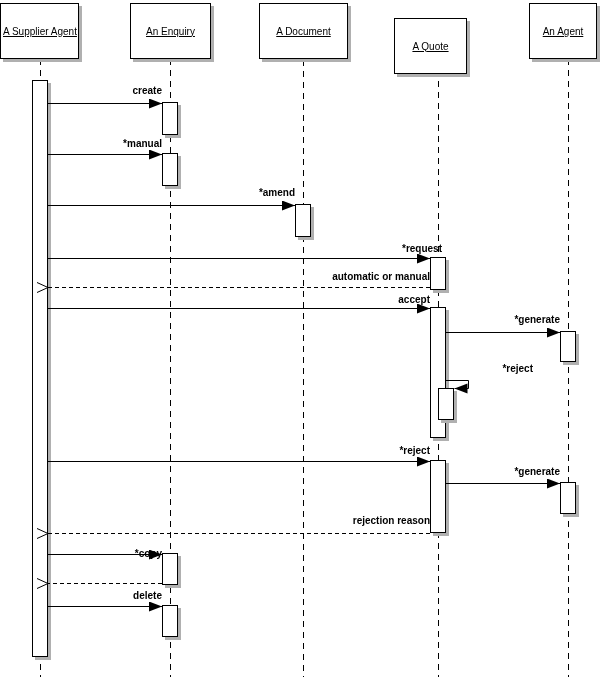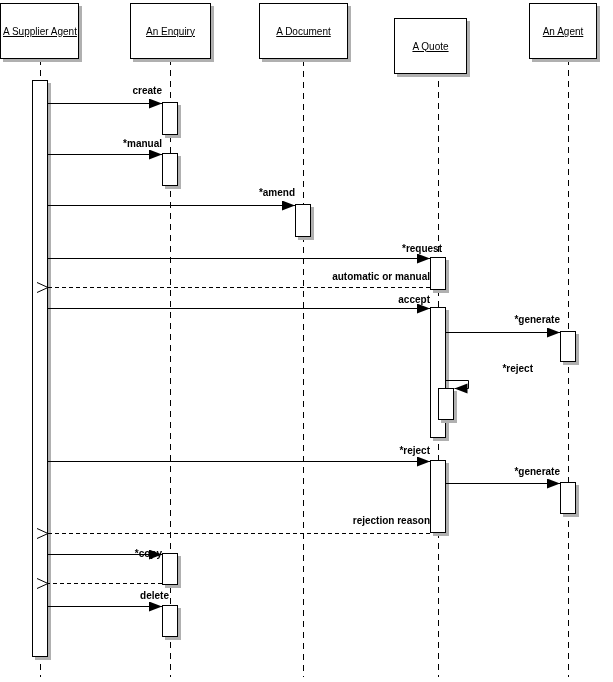--- a/index.html
+++ b/index.html
@@ -106,15 +106,15 @@
   <div class="msg-label" style="left:48px;width:247px;top:187px;">*amend</div>
   <div class="msg-label" style="left:60px;width:382px;top:243px;">*request</div>
   <div class="msg-label" style="left:48px;width:382px;top:294px;">accept</div>
   <div class="msg-label" style="left:48px;width:382px;top:271px;">automatic or manual</div>
   <div class="msg-label" style="left:446px;width:114px;top:314px;">*generate</div>
   <div class="msg-label" style="left:448px;width:85px;top:363px;">*reject</div>
   <div class="msg-label" style="left:48px;width:382px;top:445px;">*reject</div>
   <div class="msg-label" style="left:446px;width:114px;top:466px;">*generate</div>
   <div class="msg-label" style="left:48px;width:382px;top:515px;">rejection reason</div>
   <div class="msg-label" style="left:48px;width:114px;top:538px;margin-top:10px;">*copy</div>
-  <div class="msg-label" style="left:48px;width:114px;top:590px;padding-left:7px;">delete</div>
+  <div class="msg-label" style="left:48px;width:114px;top:590px;">delete</div>
 
 </div>
 
 </body></html>

